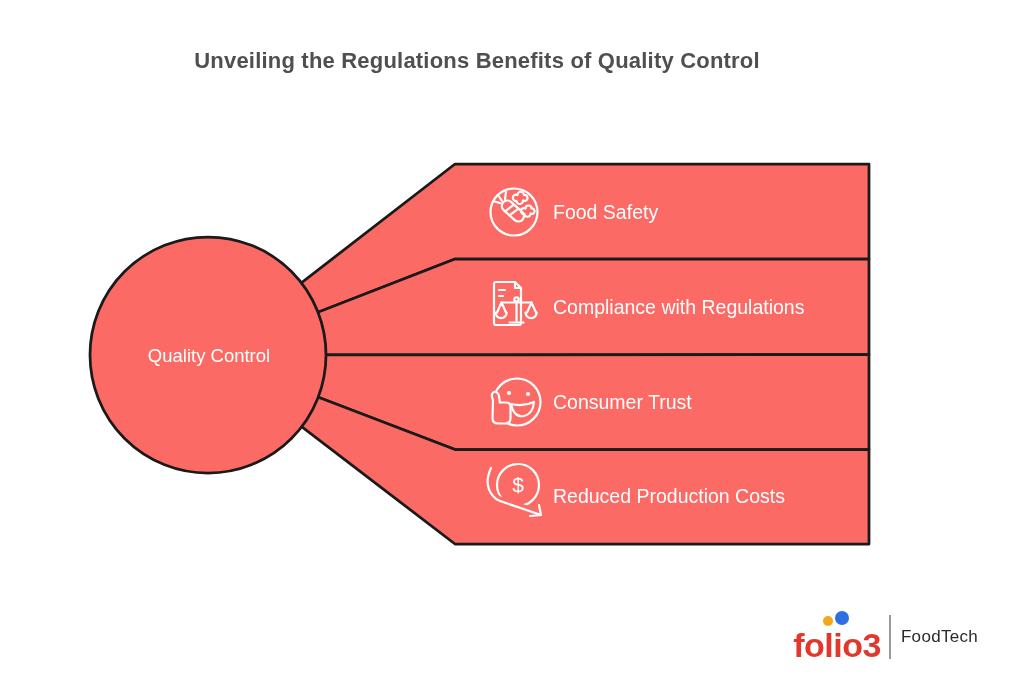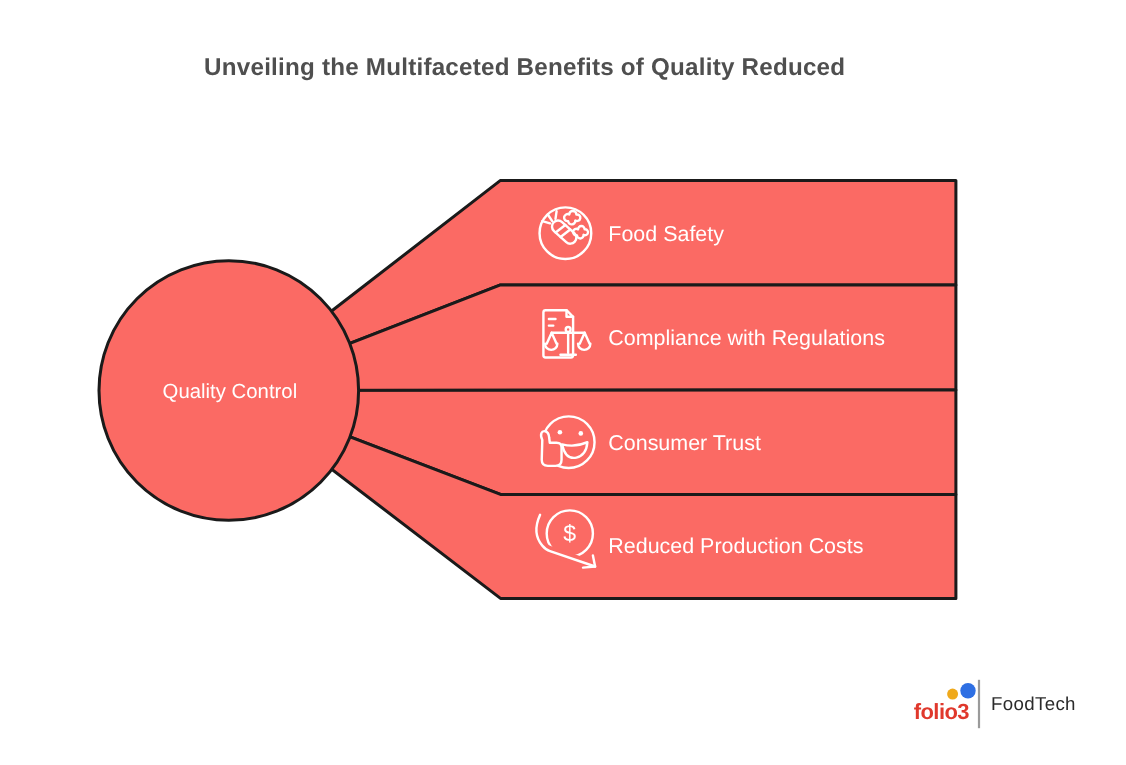--- a/index.html
+++ b/index.html
@@ -16,33 +16,33 @@
   .shape { fill:#FB6A64; stroke:#1a1a1a; stroke-width:2.75; stroke-linejoin:round; }
   .bar-label { fill:#ffffff; font-size:19.5px; font-family:"Liberation Sans", sans-serif; }
   .hub-label { fill:#ffffff; font-size:18.5px; text-anchor:middle; font-family:"Liberation Sans", sans-serif; }
   .icon { stroke:#ffffff; stroke-width:2.2; fill:none; stroke-linecap:round; stroke-linejoin:round; }
   .icon-masked { fill:#FB6A64; stroke:#ffffff; stroke-width:2.2; stroke-linecap:round; stroke-linejoin:round; }
   .icon-halo { stroke:#FB6A64; stroke-width:9; fill:none; stroke-linecap:round; }
   .icon-dot { fill:#ffffff; stroke:none; }
   .dollar-glyph { fill:#ffffff; font-size:21px; text-anchor:middle; font-family:"Liberation Sans", sans-serif; }
   .logo { position:absolute; right:46px; bottom:33px; display:flex; align-items:center; }
   .brand-wrap { position:relative; padding-top:16px; }
-  .brand { font-size:20px; font-weight:bold; color:#E0382C; letter-spacing:-0.5px; line-height:1; }
+  .brand { font-size:34px; font-weight:bold; color:#E0382C; letter-spacing:-0.5px; line-height:1; }
   .dot { position:absolute; border-radius:50%; }
   .dot-yellow { width:10px; height:10px; background:#EFA91B; left:30px; top:4px; }
   .dot-blue { width:14px; height:14px; background:#2E6FE3; left:42px; top:-1px; }
   .logo-divider { width:2px; height:44px; background:#9a9a9a; margin:0 10px 0 8px; }
   .division { font-size:17px; color:#2b2b2b; font-weight:400; letter-spacing:0.3px; }
 </style>
 </head>
 <body>
 
 <div class="canvas">
 
-  <div class="title">Unveiling the Multifaceted Benefits of Quality Reduced</div>
+  <div class="title">Unveiling the Regulations Benefits of Quality Control</div>
 
   <svg class="diagram" width="1024" height="695" viewBox="0 0 1024 695">
 
     <polygon class="shape" points="208,355 455,164 869,164 869,259 455,259"></polygon>
     <polygon class="shape" points="208,355 455,259 869,259 869,354.5"></polygon>
     <polygon class="shape" points="208,355 869,354.5 869,449.5 455,449.5"></polygon>
     <polygon class="shape" points="208,355 455,449.5 869,449.5 869,544 455,544"></polygon>
 
     <circle class="shape" cx="208" cy="355" r="118"></circle>
     <text class="hub-label" x="209" y="362">Quality Control</text>

